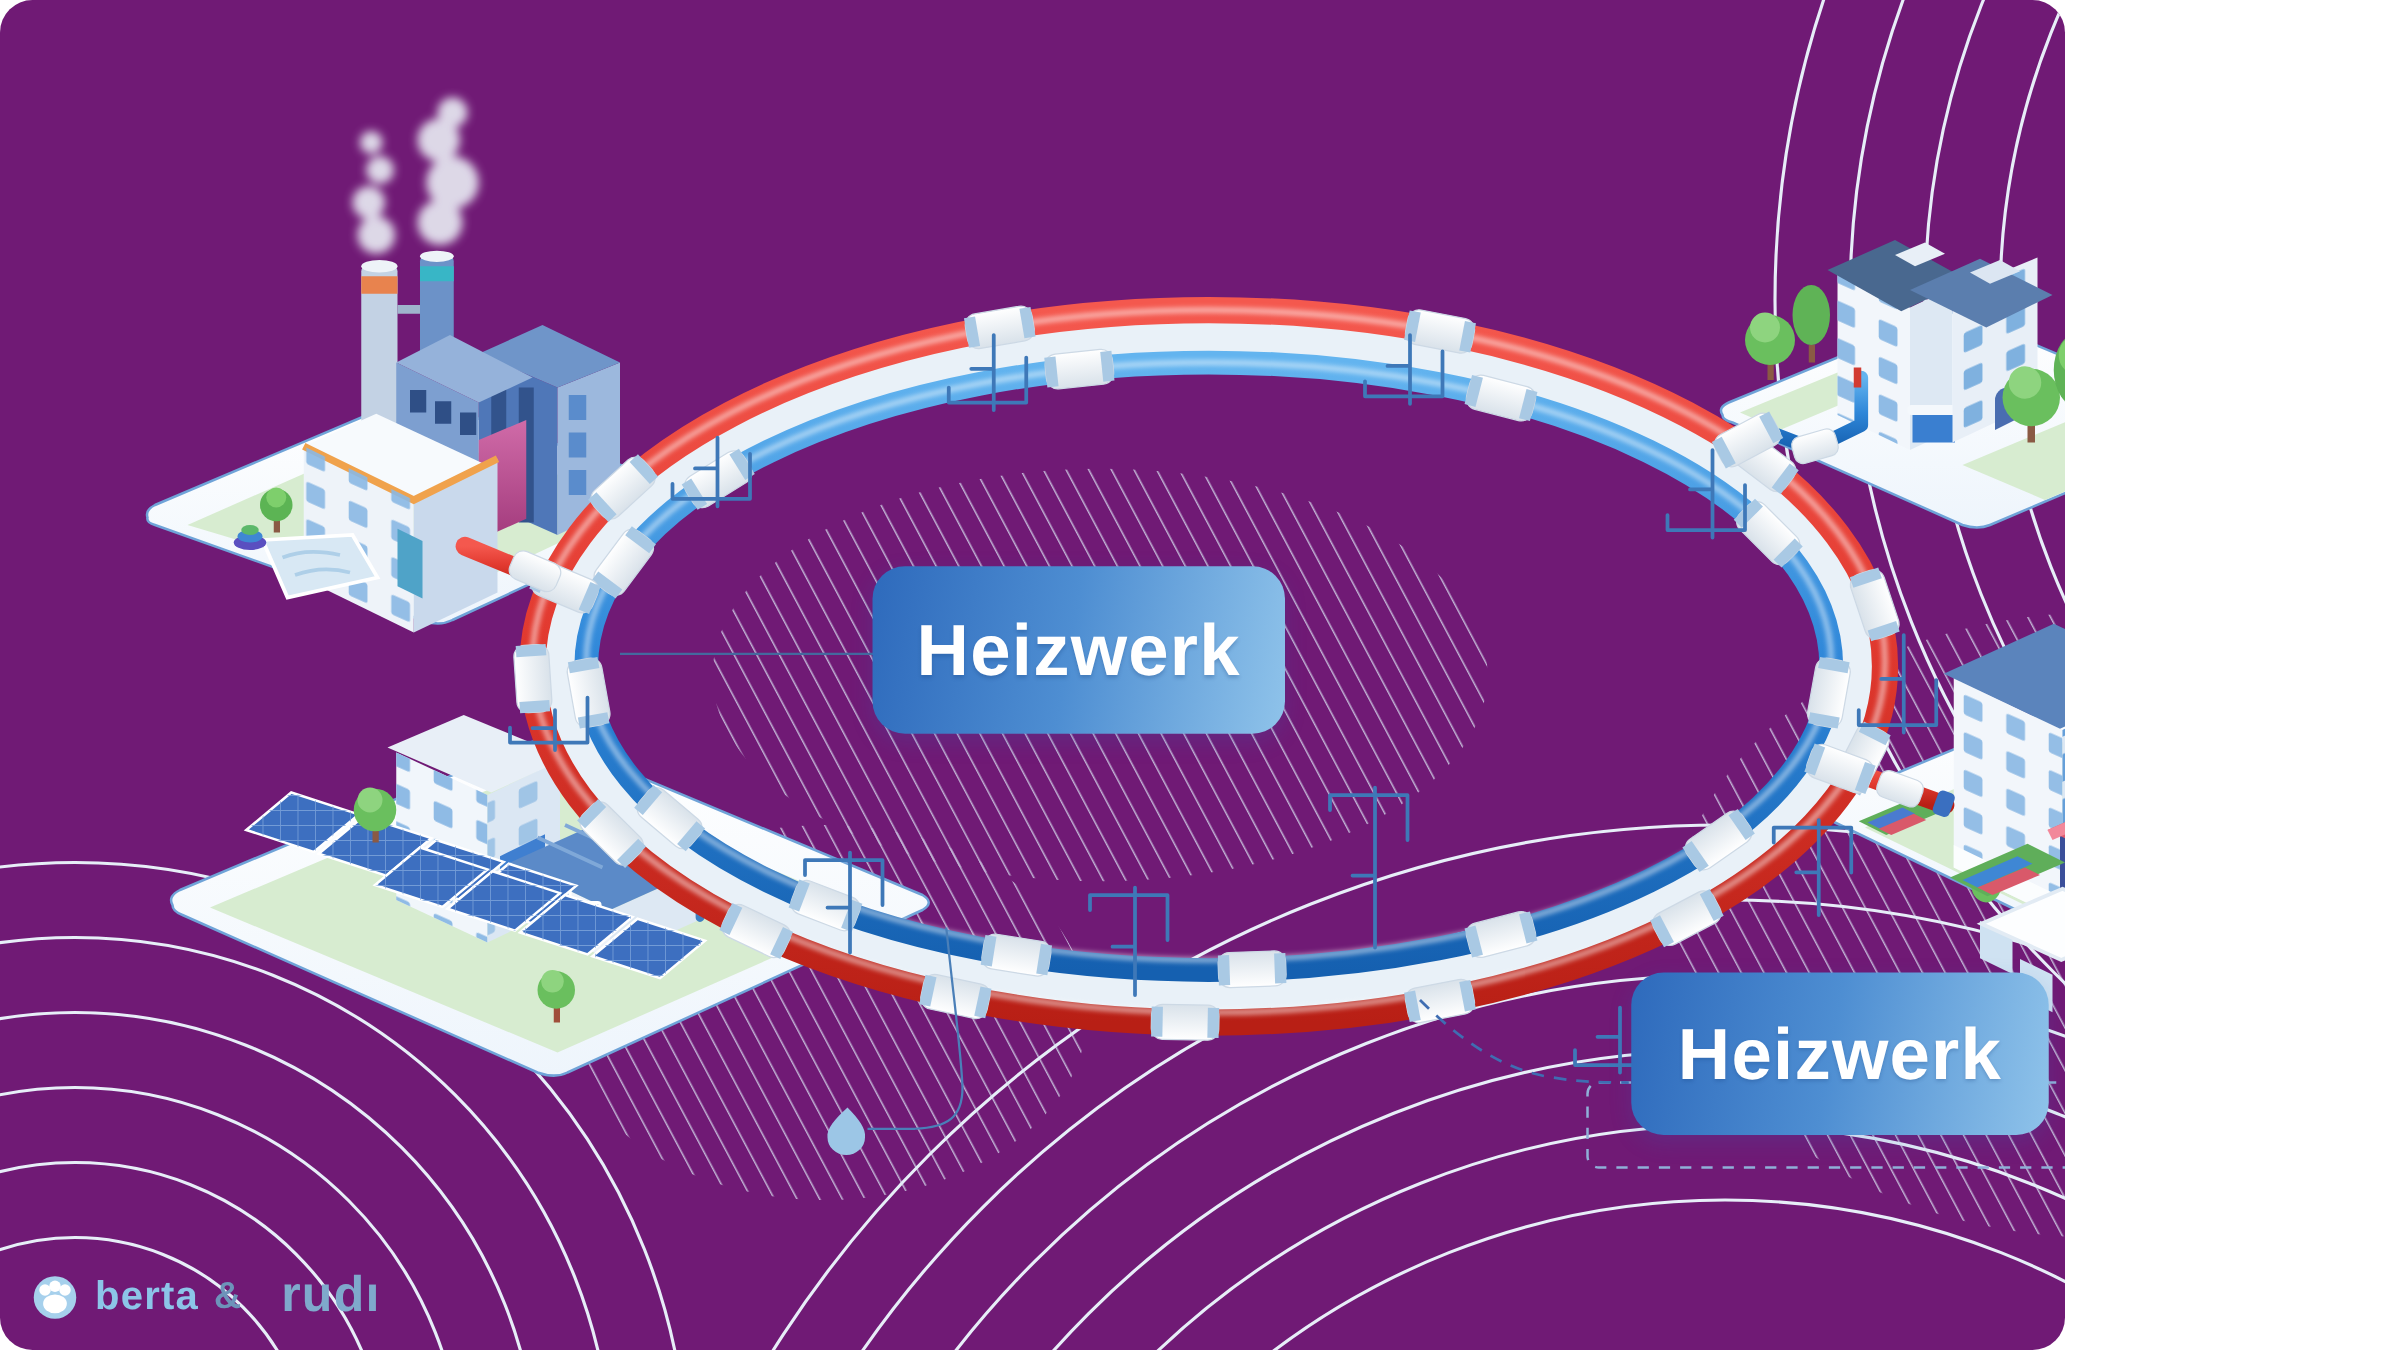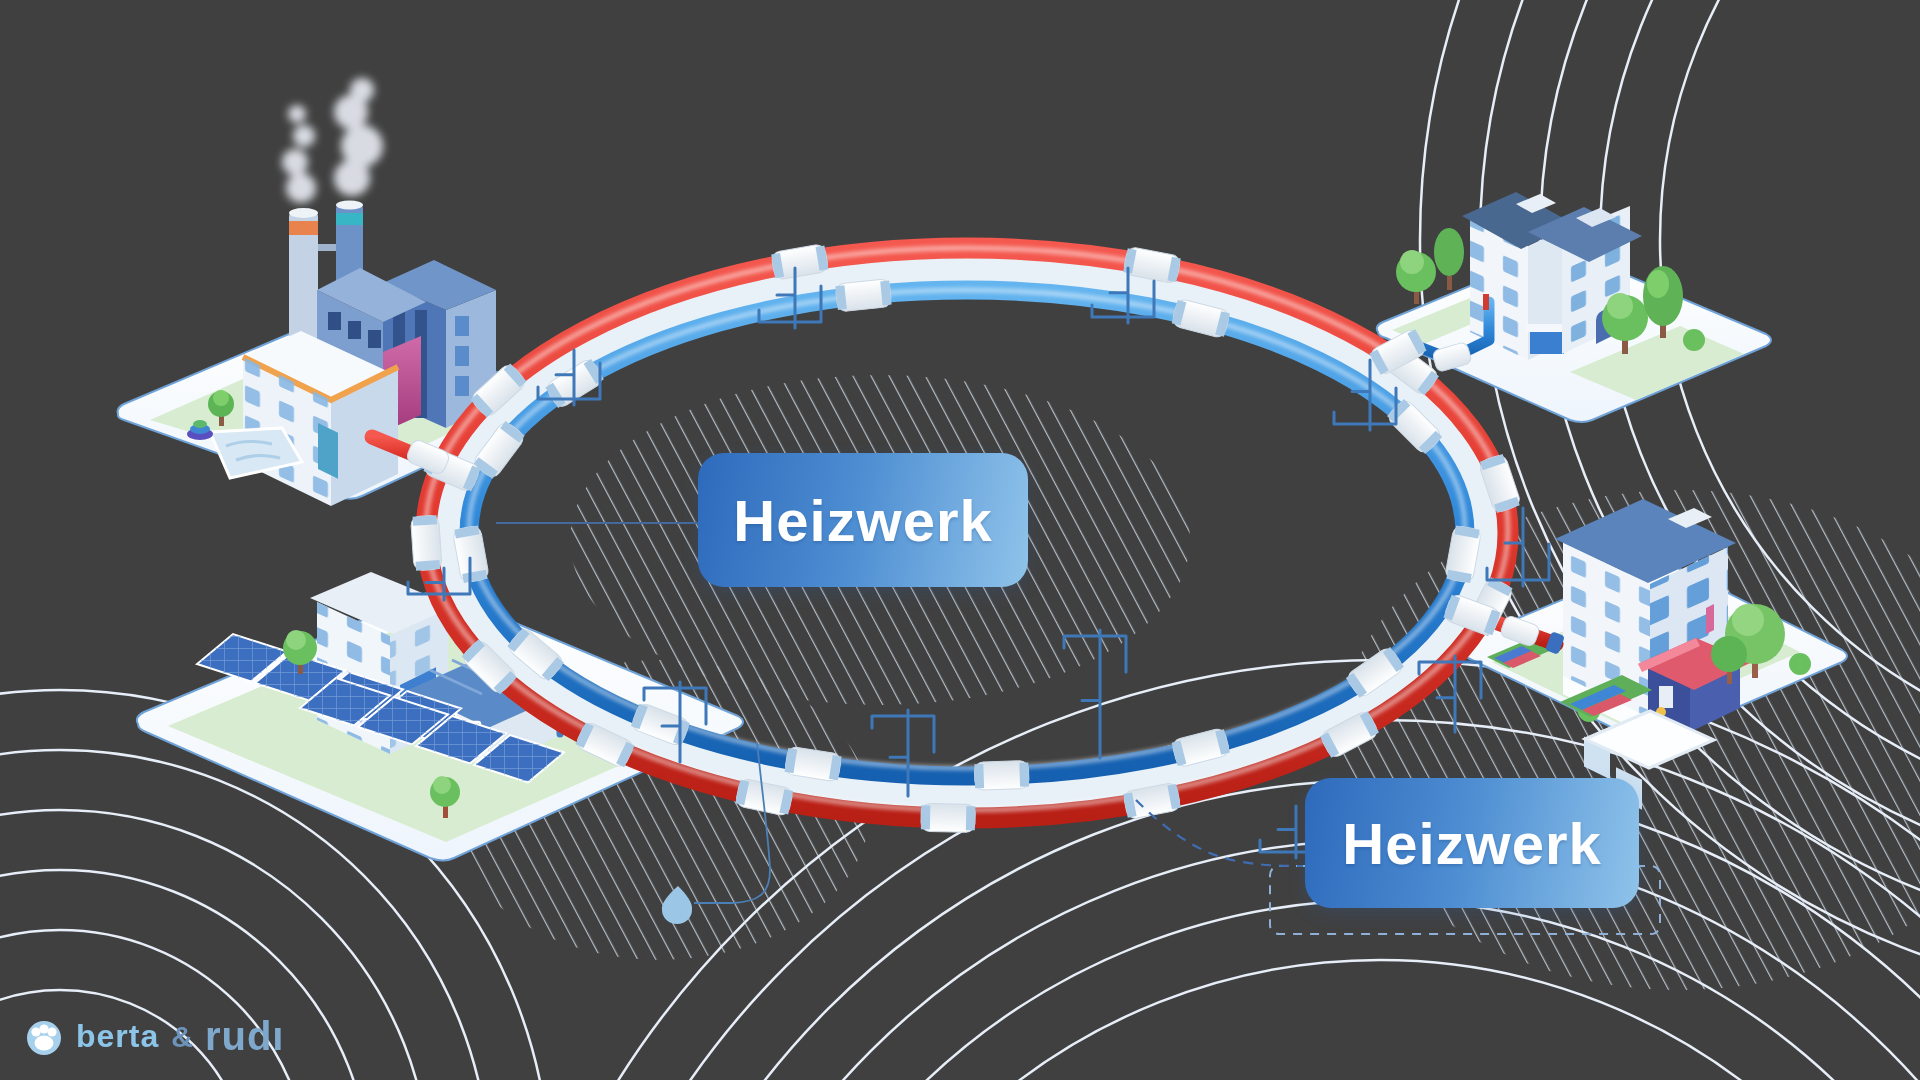--- a/index.html
+++ b/index.html
@@ -1,30 +1,30 @@
 <!DOCTYPE html>
 <html style="--pipe-red: #e23a30; --pipe-red-dark: #b81f15; --pipe-red-light: #ff8d80; --pipe-blue: #2e86d8; --pipe-blue-dark: #1560b0; --pipe-blue-light: #8ed0f6; --sleeve-body: #f2f6fa; --sleeve-band: #a9c9e4; --platform-stroke: #6fa3d8; --lawn: #d7ecd0; --label-grad-a: #2e6abc; --label-grad-b: #4e8ed2; --label-grad-c: #8fc3ea; --flag-blue: #3e78b8; --logo-light: #8cc5e8; --logo-mid: #7fa9cc; --logo-dark: #6d93ba; --deco-line: #e7eef8; --hatch-line: #dde8f5;"><head>
 <meta charset="utf-8">
 <style>
   html,body{margin:0;padding:0;background:#fff;}
-  #canvas{position:relative;width:1920px;height:1080px;overflow:hidden;
-          font-family:"Liberation Sans",sans-serif;background:#404040;}
+  #canvas{position:relative;width:1652px;height:1080px;overflow:hidden;
+          font-family:"Liberation Sans",sans-serif;background:#701a75;border-radius:26px;}
   svg{position:absolute;left:0;top:0;}
   .hz-label{position:absolute;display:flex;align-items:center;justify-content:center;
     border-radius:26px;
     background:linear-gradient(100deg,var(--label-grad-a) 0%,var(--label-grad-b) 48%,var(--label-grad-c) 100%);
     box-shadow:0 6px 18px rgba(46,108,189,.18);}
   .hz-label span{color:#ffffff;font-weight:bold;font-size:58px;letter-spacing:1px;
     text-shadow:0 2px 3px rgba(20,60,120,.25);}
   #hz1{left:698px;top:453px;width:330px;height:134px;}
   #hz2{left:1305px;top:778px;width:334px;height:130px;}
   #logo{position:absolute;left:22px;top:1014px;display:flex;align-items:center;gap:10px;}
   #logo .word1{font-size:32px;font-weight:bold;color:var(--logo-light);letter-spacing:1px;}
   #logo .amp{font-size:30px;font-weight:bold;color:var(--logo-dark);padding:0 2px;}
-  #logo .word2{font-size:40px;font-weight:bold;color:var(--logo-mid);letter-spacing:1px;}
+  #logo .word2{font-size:40px;font-weight:bold;color:var(--logo-mid);letter-spacing:1px;margin-left:20px;}
 </style>
 </head>
 <body>
 
 <div id="canvas">
 
 <svg id="scene" width="1920" height="1080" viewBox="0 0 1920 1080">
   <defs>
     <filter id="blur2">
           <feGaussianBlur stdDeviation="2"></feGaussianBlur>

